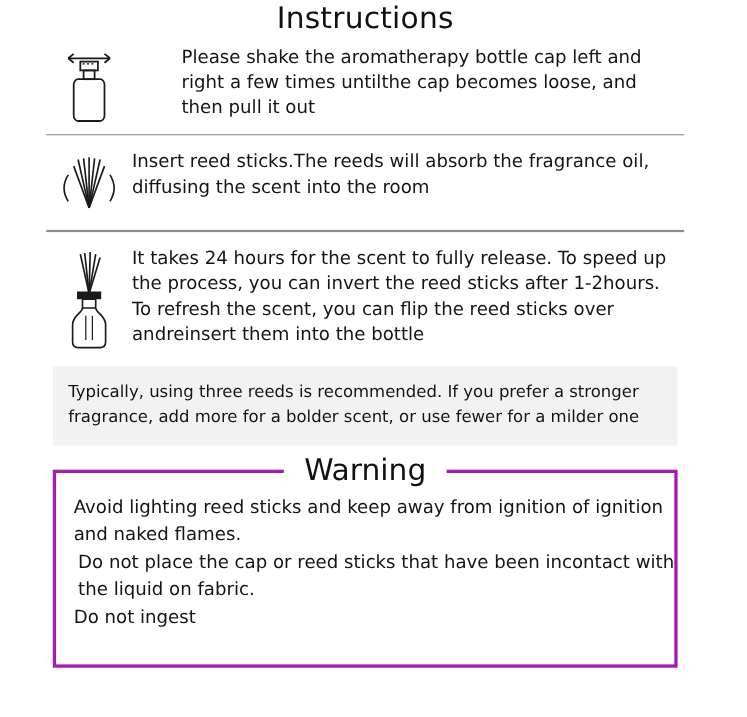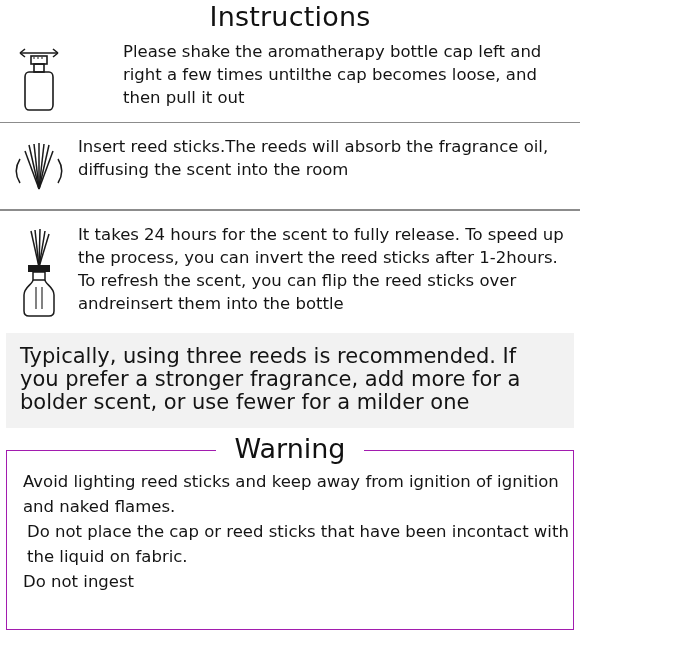--- a/index.html
+++ b/index.html
@@ -13,20 +13,21 @@
     font-family: "DejaVu Sans", sans-serif;
     color: #161616;
     overflow: hidden;
   }
 
   .page {
     position: relative;
     width: 580px;
     height: 652px;
     box-sizing: border-box;
+    margin-left: 42px;
   }
 
   
   .instructions-title {
     text-align: center;
     font-size: 27px;
     font-weight: 400;
     letter-spacing: 0.2px;
     line-height: 34px;
     margin: 0;
@@ -65,30 +66,30 @@
 
   .step-1 { padding-top: 6px; padding-bottom: 10px; gap: 45px; }
   .step-2 { padding-top: 12px; padding-bottom: 14px; }
   .step-3 { padding-top: 12px; padding-bottom: 8px; border-bottom: none; }
 
   
   .note {
     background: #f2f2f2;
     margin: 6px 6px 0 6px;
     padding: 12px 14px 14px 14px;
-    font-size: 21px;
+    font-size: 15px;
     line-height: 23px;
     color: #141414;
   }
 
   
   .warning-wrap {
     position: relative;
     margin: 22px 6px 0 6px;
-    border: 1px solid #a21caf;
+    border: 3px solid #a21caf;
     padding: 18px 0 10px 16px;
     min-height: 180px;
     box-sizing: border-box;
   }
   .warning-title {
     position: absolute;
     top: -19px;
     left: 0;
     right: 0;
     text-align: center;

